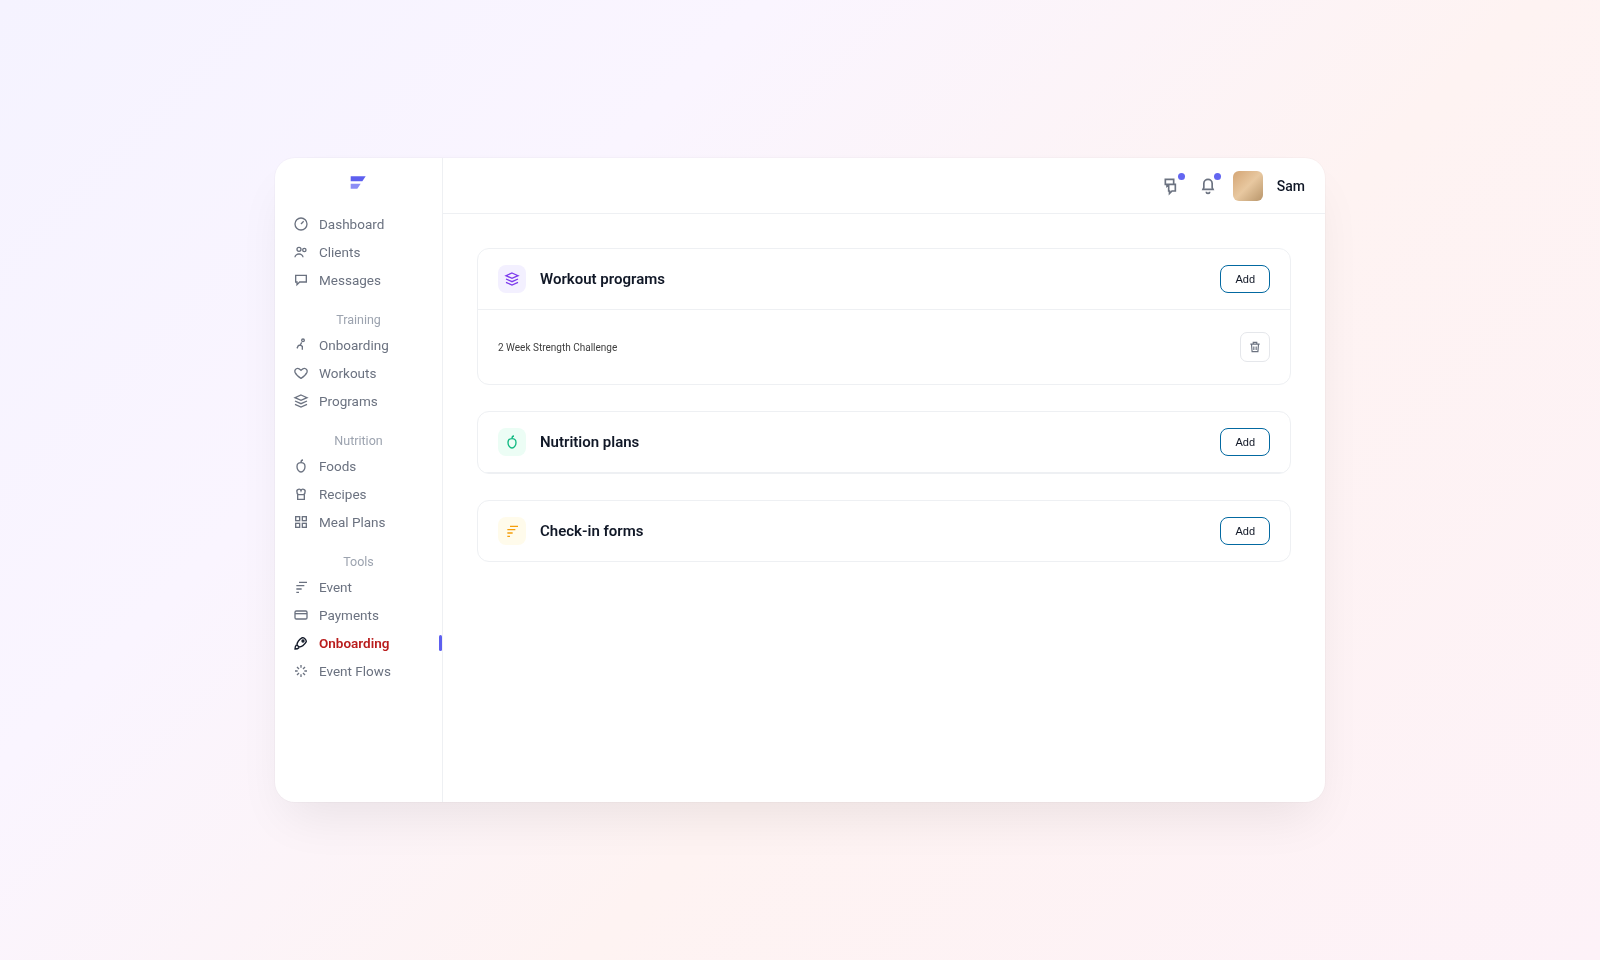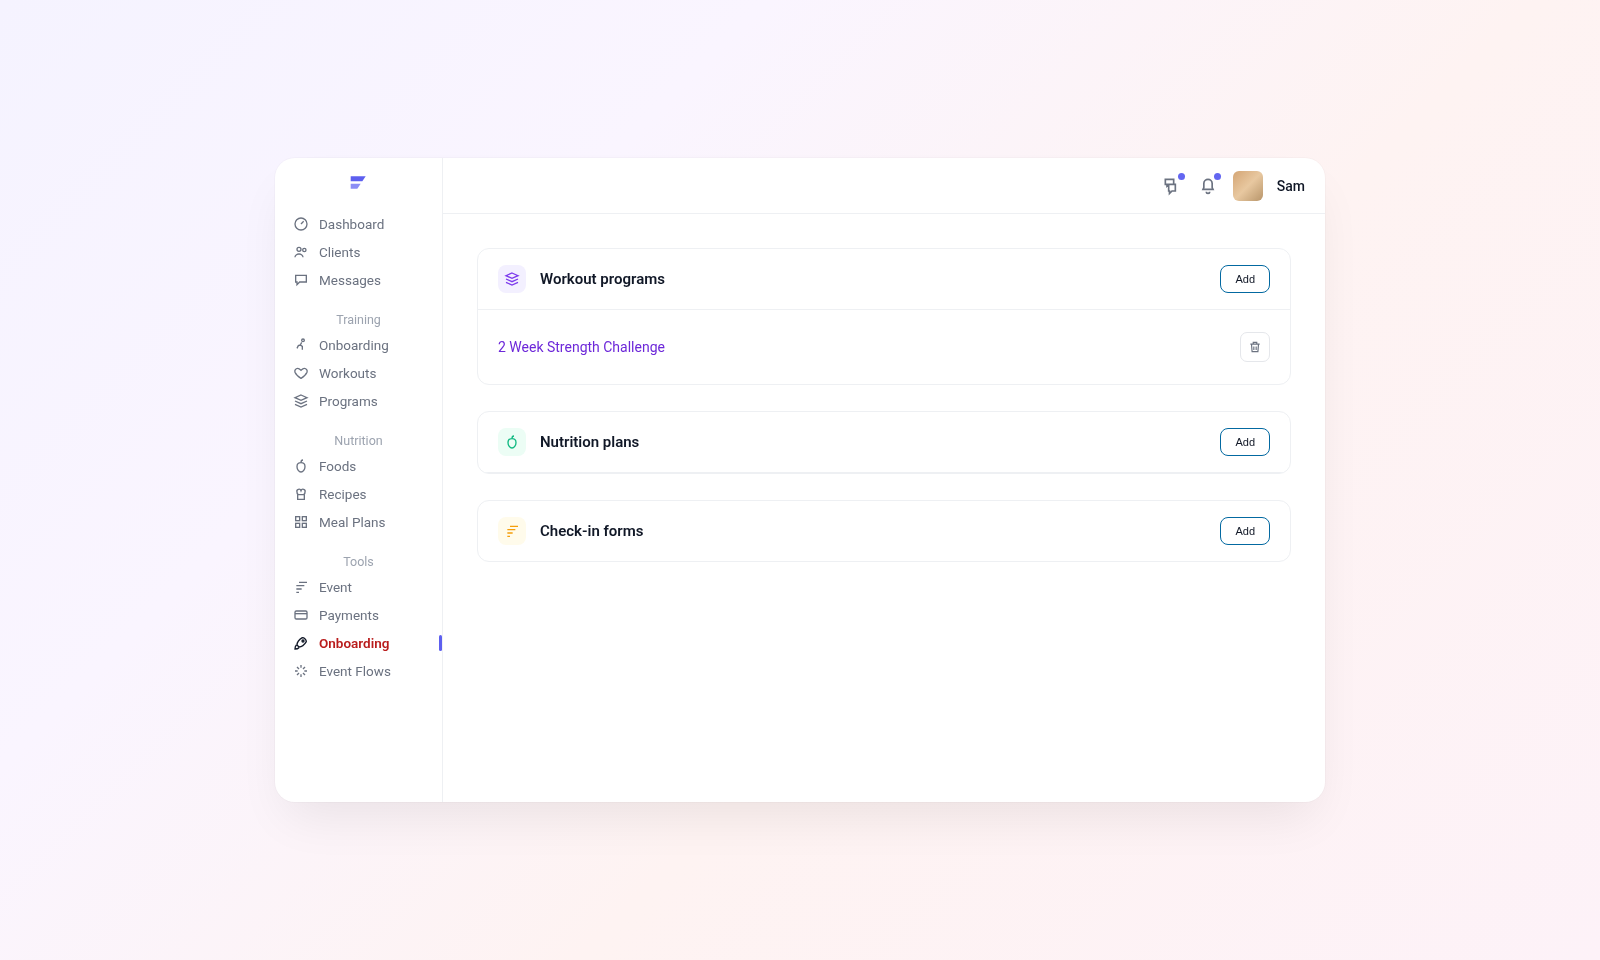--- a/index.html
+++ b/index.html
@@ -197,22 +197,22 @@
   cursor: pointer;
   color: #111827;
 }
 .item-row {
   display: flex;
   align-items: center;
   justify-content: space-between;
   padding: 22px 20px;
 }
 .item-name {
-  font-size: 14px;
-  color: #6d28d9;
+  font-size: 10px;
+  color: #404040;
 }
 .delete-btn {
   width: 30px; height: 30px;
   border: 1px solid #e5e7eb;
   border-radius: 7px;
   background: #fff;
   cursor: pointer;
   display: flex;
   align-items: center;
   justify-content: center;

